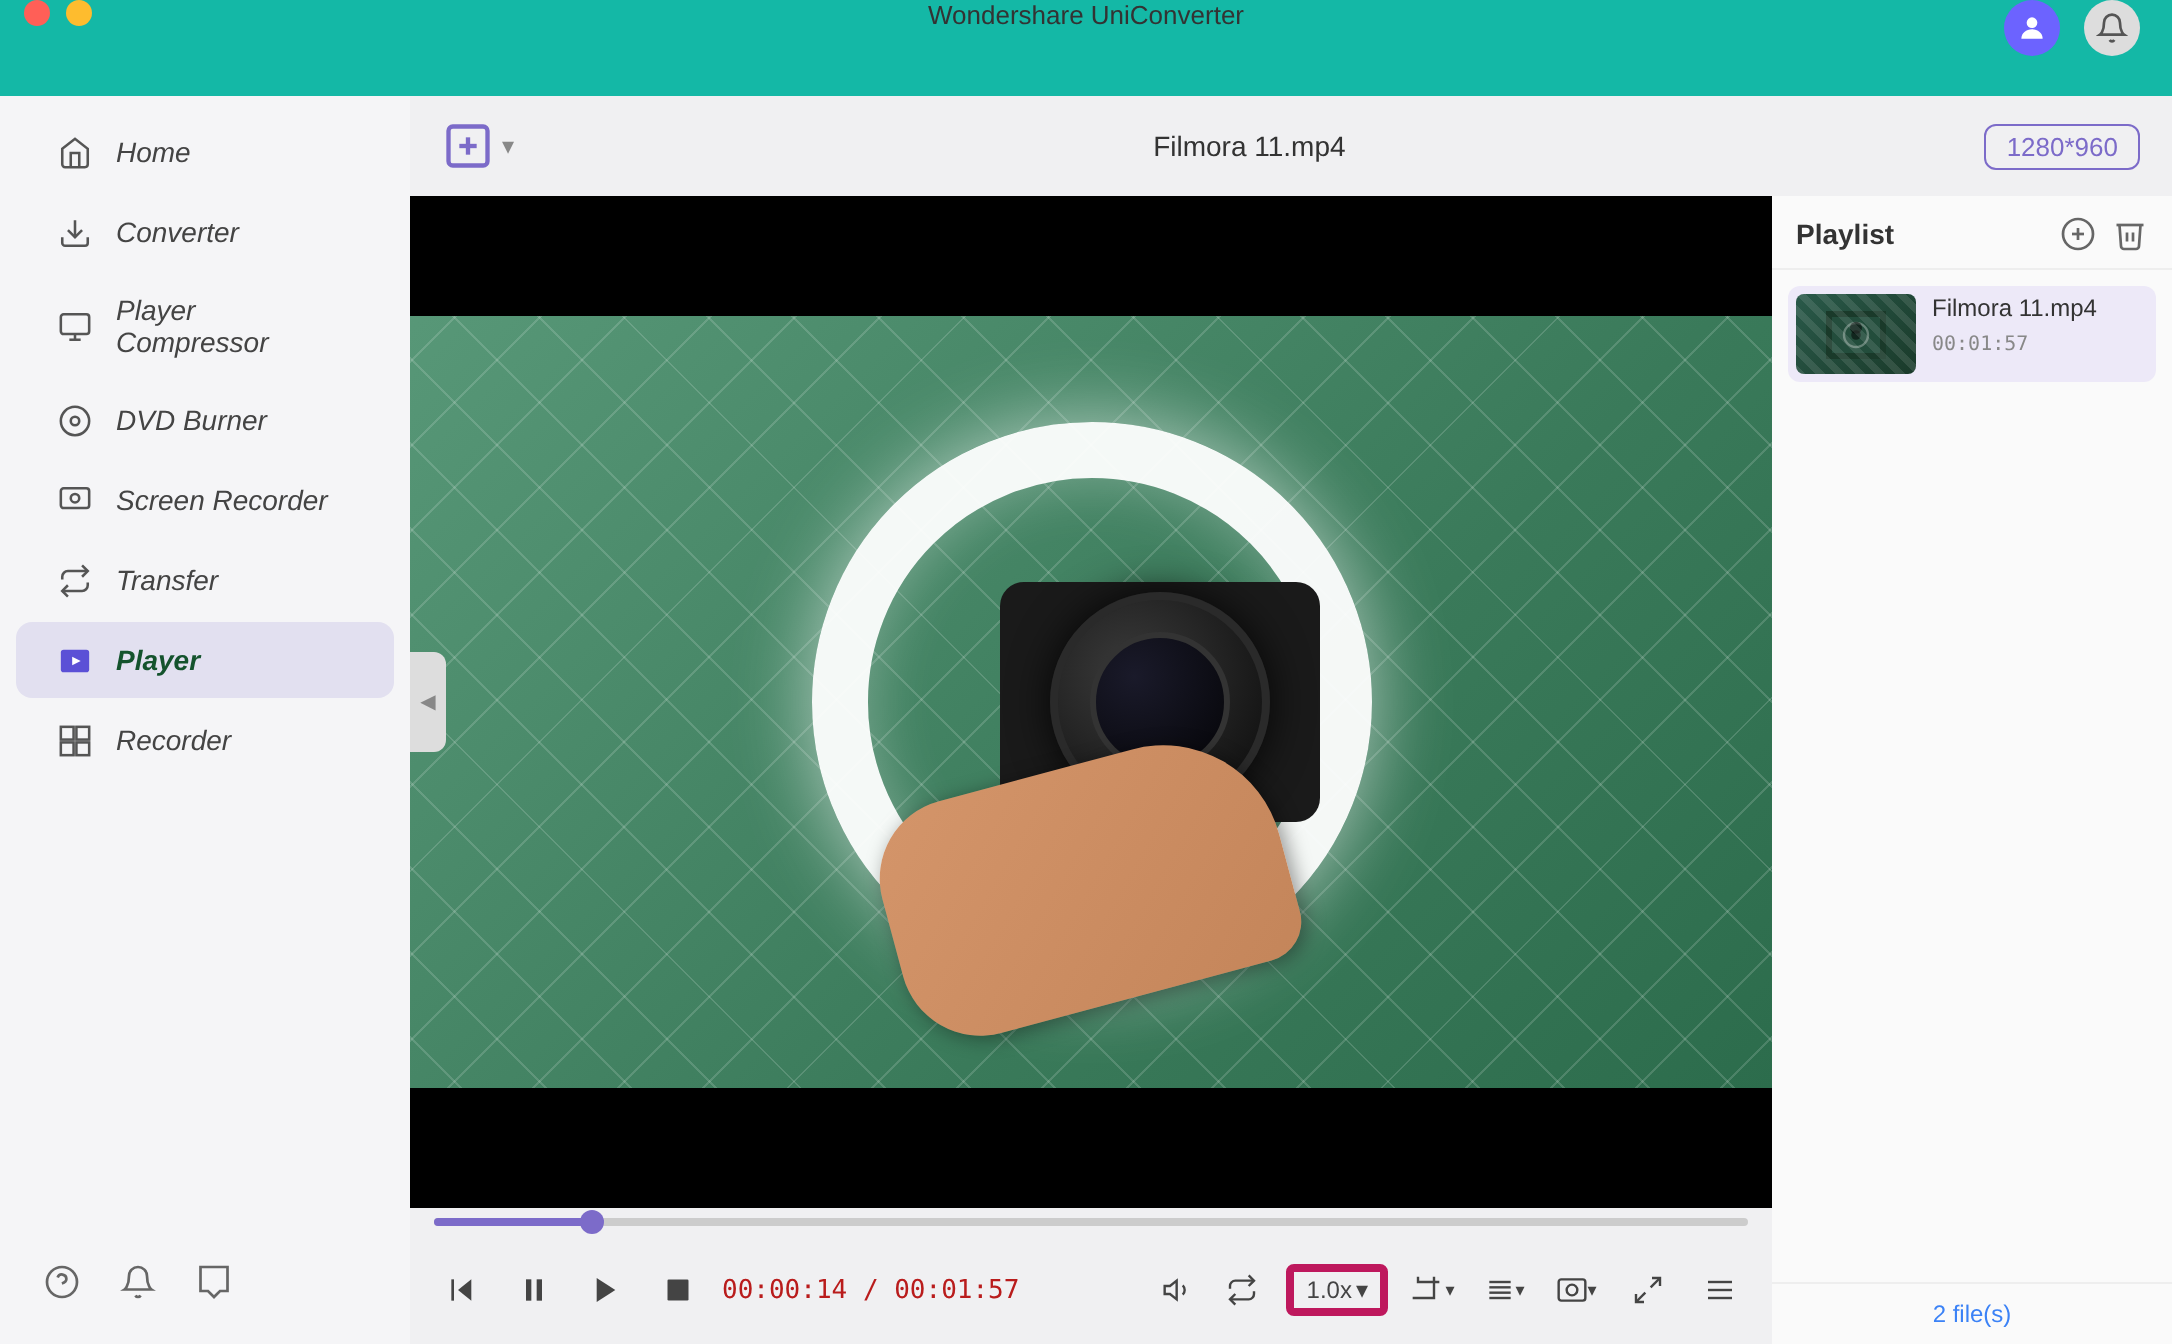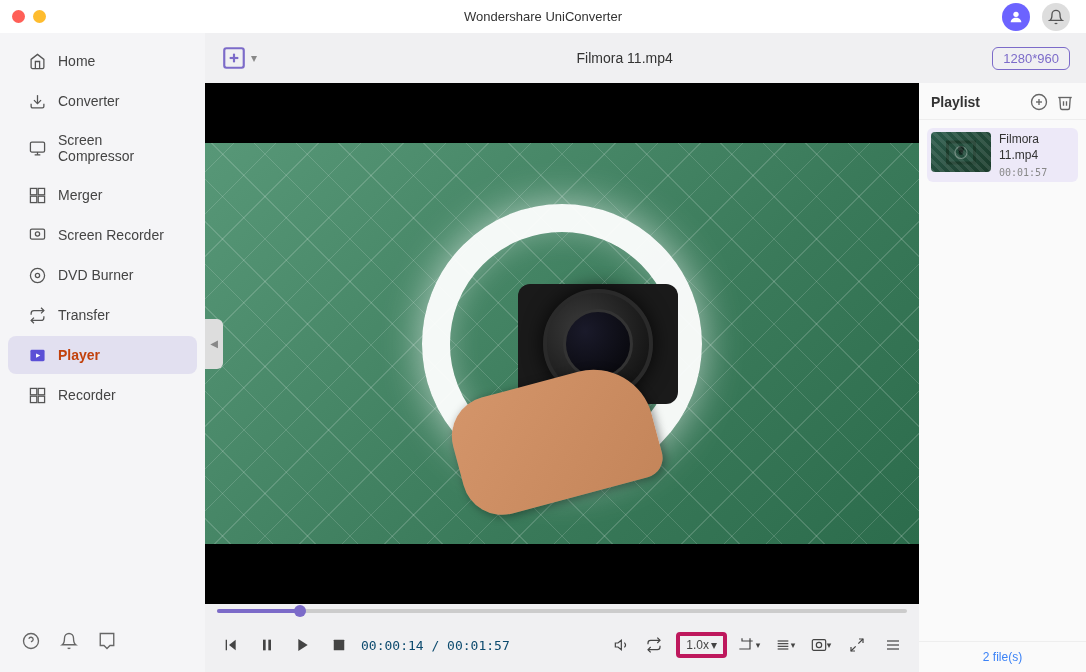--- a/index.html
+++ b/index.html
@@ -8,24 +8,23 @@
       background: #e8e8e8;
       width: 1086px;
       height: 672px;
       overflow: hidden;
       display: flex;
       flex-direction: column;
     }
 
     
     .title-bar {
-      height: 33px;
-      background: #ffffff;
-      display: flex;
-      align-items: center;
+      height: 48px;
+      background: #14b8a6;
+      display: flex;
       justify-content: center;
       position: relative;
       flex-shrink: 0;
     }
     .title-bar-buttons {
       position: absolute;
       left: 12px;
       display: flex;
       gap: 8px;
     }
@@ -67,20 +66,21 @@
     }
 
     
     .sidebar {
       width: 205px;
       background: #f5f5f7;
       display: flex;
       flex-direction: column;
       padding: 8px 0;
       flex-shrink: 0;
+      font-style: italic;
     }
     .sidebar-item {
       display: flex;
       align-items: center;
       gap: 12px;
       padding: 10px 20px;
       cursor: pointer;
       color: #444;
       font-size: 14px;
       border-radius: 8px;
@@ -353,21 +353,21 @@
       color: #444;
       font-size: 16px;
       display: flex;
       align-items: center;
       justify-content: center;
       width: 28px;
       height: 28px;
     }
     .time-display {
       font-size: 13px;
-      color: #0c4a6e;
+      color: #b91c1c;
       font-family: monospace;
       white-space: nowrap;
     }
     .ctrl-spacer { flex: 1; }
     .ctrl-group {
       display: flex;
       align-items: center;
       gap: 4px;
     }
     .speed-badge {
@@ -377,21 +377,21 @@
       font-size: 12px;
       color: #444;
       cursor: pointer;
       display: flex;
       align-items: center;
       gap: 2px;
     }
 
     
     .playlist-panel {
-      width: 167px;
+      width: 200px;
       background: #fafafa;
       display: flex;
       flex-direction: column;
       flex-shrink: 0;
     }
     .playlist-header {
       display: flex;
       align-items: center;
       justify-content: space-between;
       padding: 10px 12px 8px;
@@ -539,54 +539,43 @@
     </div>
 
     <div class="sidebar-item">
       <span class="icon">
         <svg width="17" height="17" viewBox="0 0 24 24" fill="none" stroke="#555" stroke-width="1.8">
             <rect x="2" y="3" width="20" height="14" rx="2"></rect>
             <line x1="8" y1="21" x2="16" y2="21"></line>
             <line x1="12" y1="17" x2="12" y2="21"></line>
           </svg>
       </span>
-      <span>Screen Compressor</span>
-    </div>
+      <span>Player Compressor</span>
+    </div>
+
 
 
     <div class="sidebar-item">
       <span class="icon">
         <svg width="17" height="17" viewBox="0 0 24 24" fill="none" stroke="#555" stroke-width="1.8">
-            <rect x="2" y="2" width="9" height="9"></rect>
-            <rect x="13" y="2" width="9" height="9"></rect>
-            <rect x="2" y="13" width="9" height="9"></rect>
-            <rect x="13" y="13" width="9" height="9"></rect>
+            <circle cx="12" cy="12" r="10"></circle>
+            <circle cx="12" cy="12" r="3"></circle>
           </svg>
       </span>
-      <span>Merger</span>
+      <span>DVD Burner</span>
     </div>
 
     <div class="sidebar-item">
       <span class="icon">
         <svg width="17" height="17" viewBox="0 0 24 24" fill="none" stroke="#555" stroke-width="1.8">
             <rect x="2" y="3" width="20" height="14" rx="2"></rect>
             <circle cx="12" cy="10" r="3"></circle>
           </svg>
       </span>
       <span>Screen Recorder</span>
-    </div>
-
-    <div class="sidebar-item">
-      <span class="icon">
-        <svg width="17" height="17" viewBox="0 0 24 24" fill="none" stroke="#555" stroke-width="1.8">
-            <circle cx="12" cy="12" r="10"></circle>
-            <circle cx="12" cy="12" r="3"></circle>
-          </svg>
-      </span>
-      <span>DVD Burner</span>
     </div>
 
     <div class="sidebar-item">
       <span class="icon">
         <svg width="17" height="17" viewBox="0 0 24 24" fill="none" stroke="#555" stroke-width="1.8">
             <polyline points="17,1 21,5 17,9"></polyline>
             <path d="M3 11V9a4 4 0 0 1 4-4h14"></path>
             <polyline points="7,23 3,19 7,15"></polyline>
             <path d="M21 13v2a4 4 0 0 1-4 4H3"></path>
           </svg>
@@ -594,21 +583,21 @@
       <span>Transfer</span>
     </div>
 
     <div class="sidebar-item active">
       <span class="icon">
         <svg width="17" height="17" viewBox="0 0 24 24" fill="#5b50d6">
             <rect x="2" y="4" width="20" height="16" rx="2"></rect>
             <polygon points="10,9 16,12 10,15" fill="white"></polygon>
           </svg>
       </span>
-      <span style="color:#c2410c;font-weight:600;">Player</span>
+      <span style="color:#14532d;font-weight:600;">Player</span>
     </div>
 
     <div class="sidebar-item">
       <span class="icon">
         <svg width="17" height="17" viewBox="0 0 24 24" fill="none" stroke="#555" stroke-width="1.8">
             <rect x="2" y="2" width="9" height="9"></rect>
             <rect x="13" y="2" width="9" height="9"></rect>
             <rect x="2" y="13" width="9" height="9"></rect>
             <rect x="13" y="13" width="9" height="9"></rect>
           </svg>

